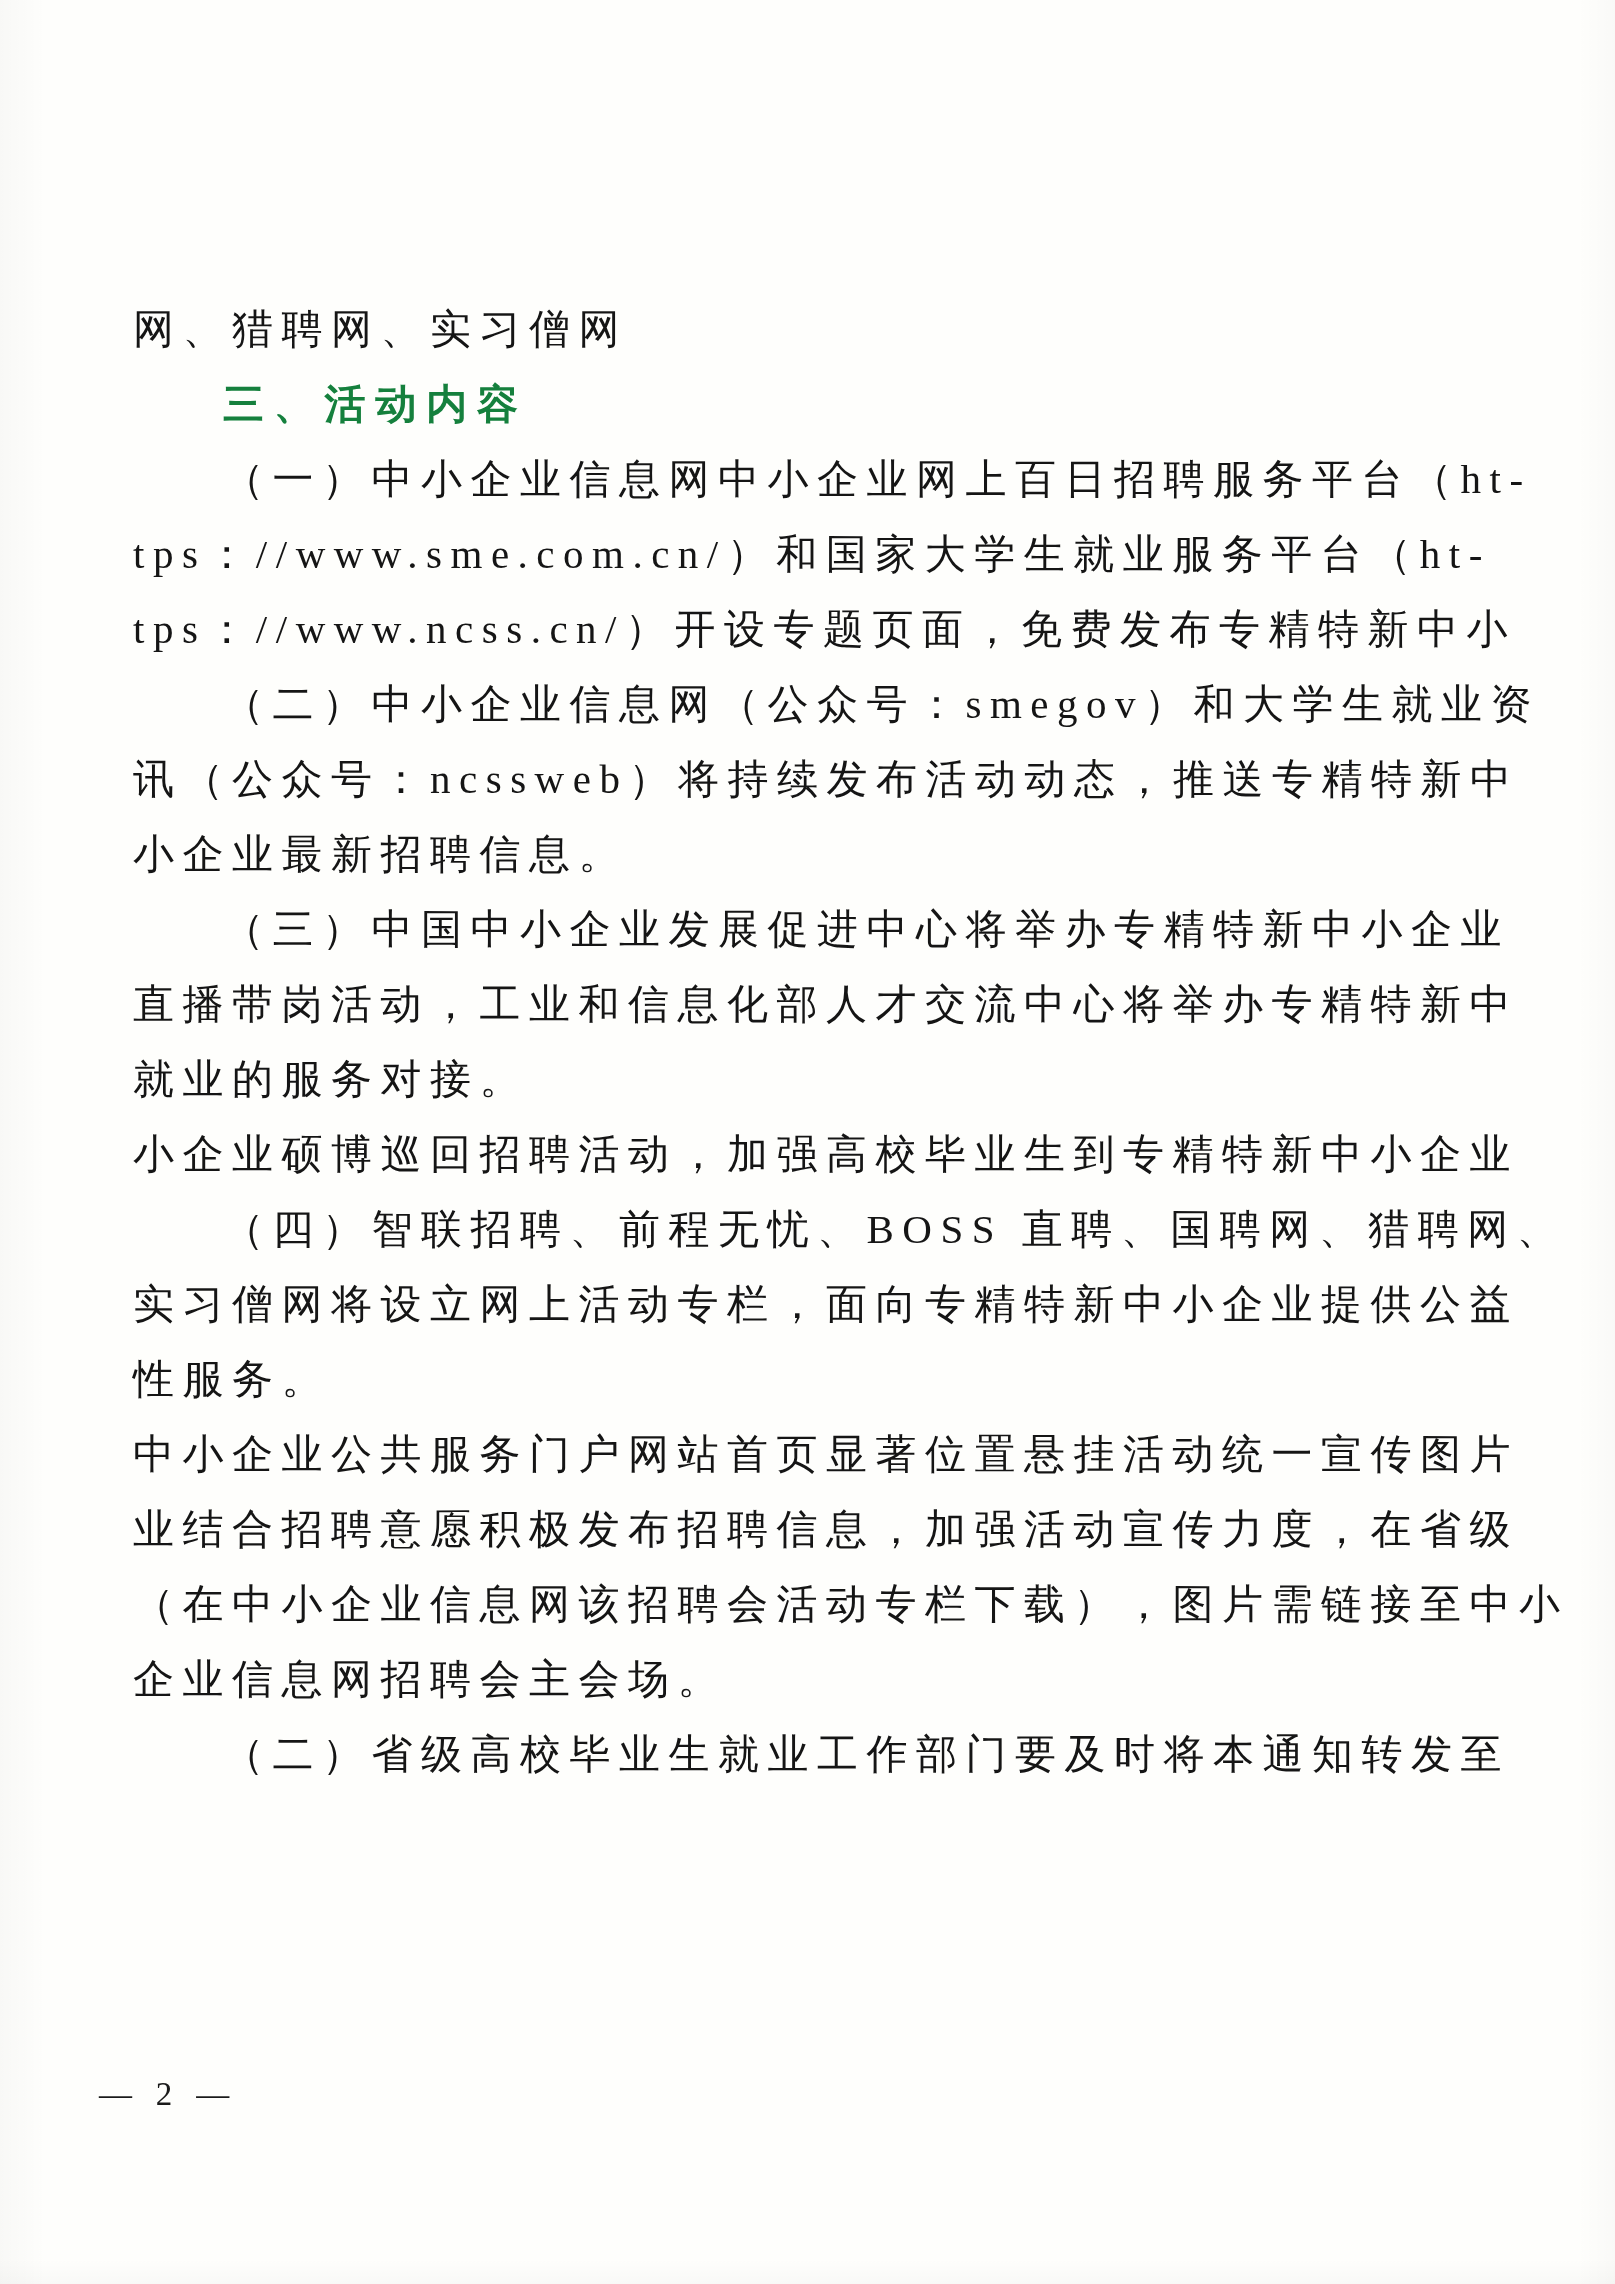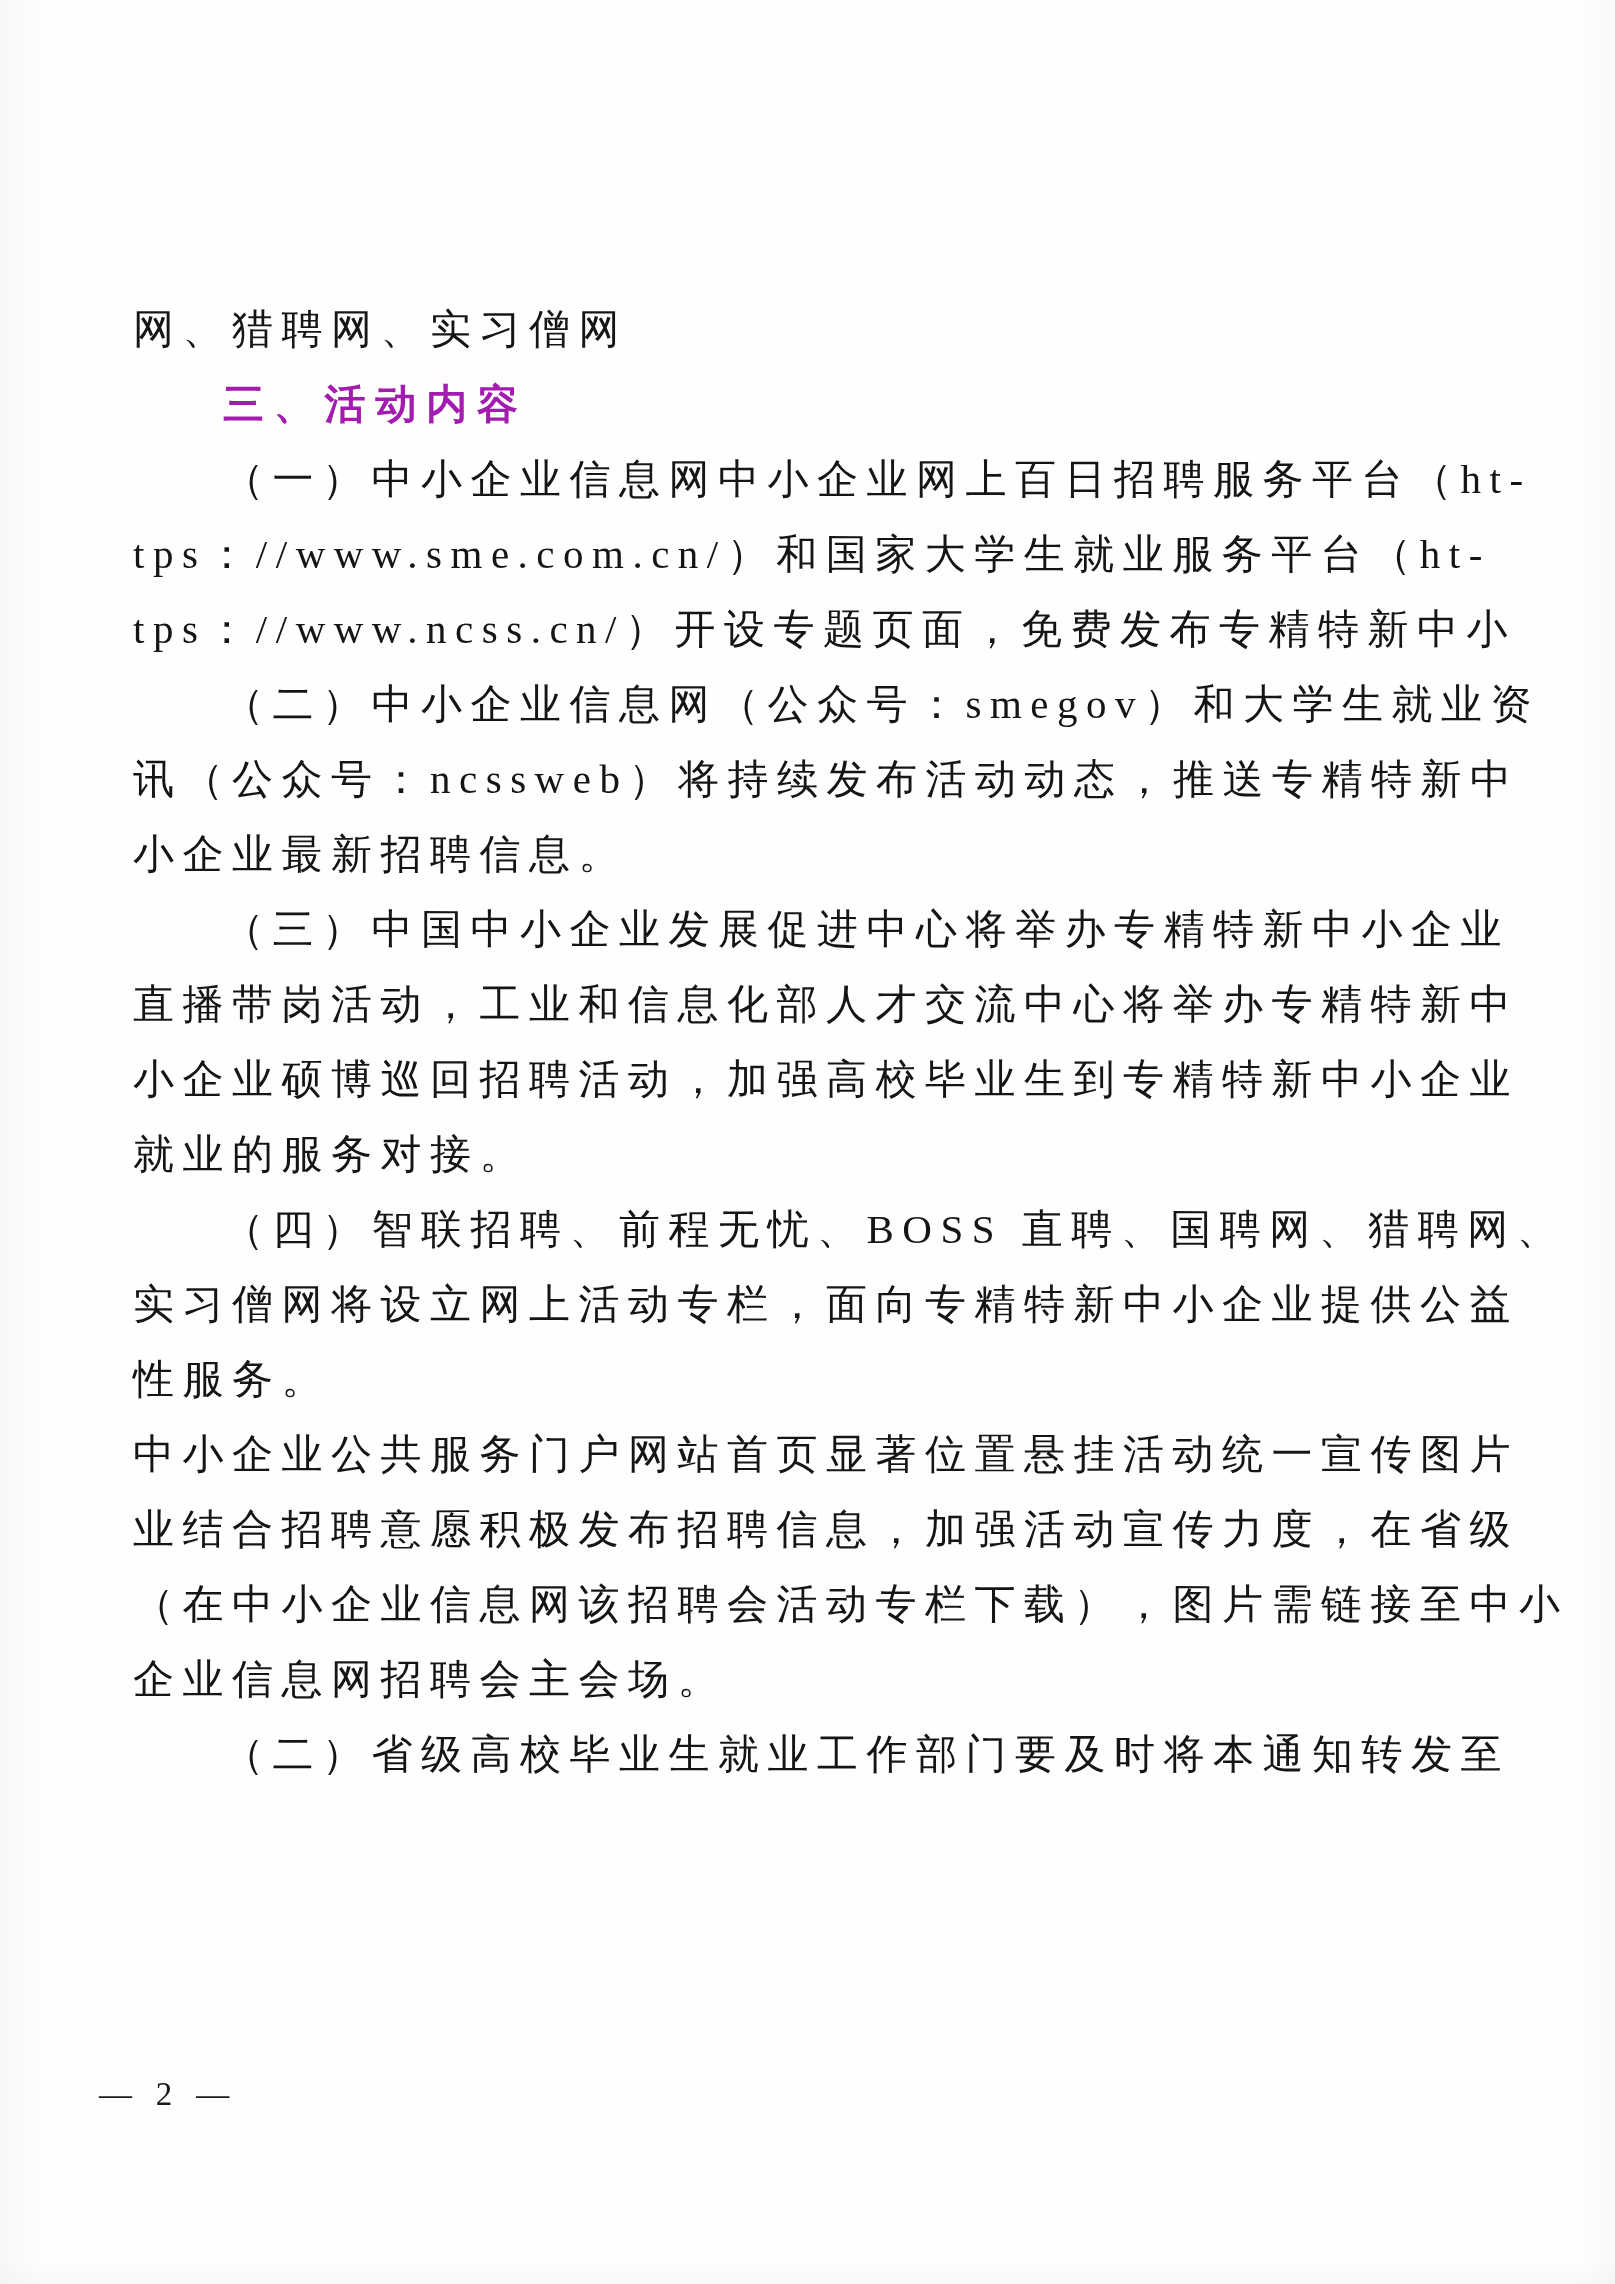--- a/index.html
+++ b/index.html
@@ -42,21 +42,21 @@
     letter-spacing: 8.5px;
     white-space: nowrap;
     color: #151515;
   }
   .line.indent {
     padding-left: 90px;
   }
   .line.heading {
     font-weight: 700;
     letter-spacing: 9.8px;
-    color: #a21caf;
+    color: #15803d;
   }
   .page-number {
     position: absolute;
     left: 99px;
     top: 2068px;
     height: 52px;
     line-height: 52px;
     font-size: 33px;
     letter-spacing: 7.8px;
     color: #1a1a1a;
@@ -70,22 +70,22 @@
       <div class="line">网、猎聘网、实习僧网</div>
       <div class="line indent heading">三、活动内容</div>
       <div class="line indent">（一）中小企业信息网中小企业网上百日招聘服务平台（ht-</div>
       <div class="line">tps：//www.sme.com.cn/）和国家大学生就业服务平台（ht-</div>
       <div class="line">tps：//www.ncss.cn/）开设专题页面，免费发布专精特新中小</div>
       <div class="line indent">（二）中小企业信息网（公众号：smegov）和大学生就业资</div>
       <div class="line">讯（公众号：ncssweb）将持续发布活动动态，推送专精特新中</div>
       <div class="line">小企业最新招聘信息。</div>
       <div class="line indent">（三）中国中小企业发展促进中心将举办专精特新中小企业</div>
       <div class="line">直播带岗活动，工业和信息化部人才交流中心将举办专精特新中</div>
+      <div class="line">就业的服务对接。</div>
       <div class="line">小企业硕博巡回招聘活动，加强高校毕业生到专精特新中小企业</div>
-      <div class="line">就业的服务对接。</div>
       <div class="line indent">（四）智联招聘、前程无忧、BOSS 直聘、国聘网、猎聘网、</div>
       <div class="line">实习僧网将设立网上活动专栏，面向专精特新中小企业提供公益</div>
       <div class="line">性服务。</div>
       <div class="line">中小企业公共服务门户网站首页显著位置悬挂活动统一宣传图片</div>
       <div class="line">业结合招聘意愿积极发布招聘信息，加强活动宣传力度，在省级</div>
       <div class="line">（在中小企业信息网该招聘会活动专栏下载），图片需链接至中小</div>
       <div class="line">企业信息网招聘会主会场。</div>
       <div class="line indent">（二）省级高校毕业生就业工作部门要及时将本通知转发至</div>
     </div>
   <div class="page-number">— 2 —</div>

